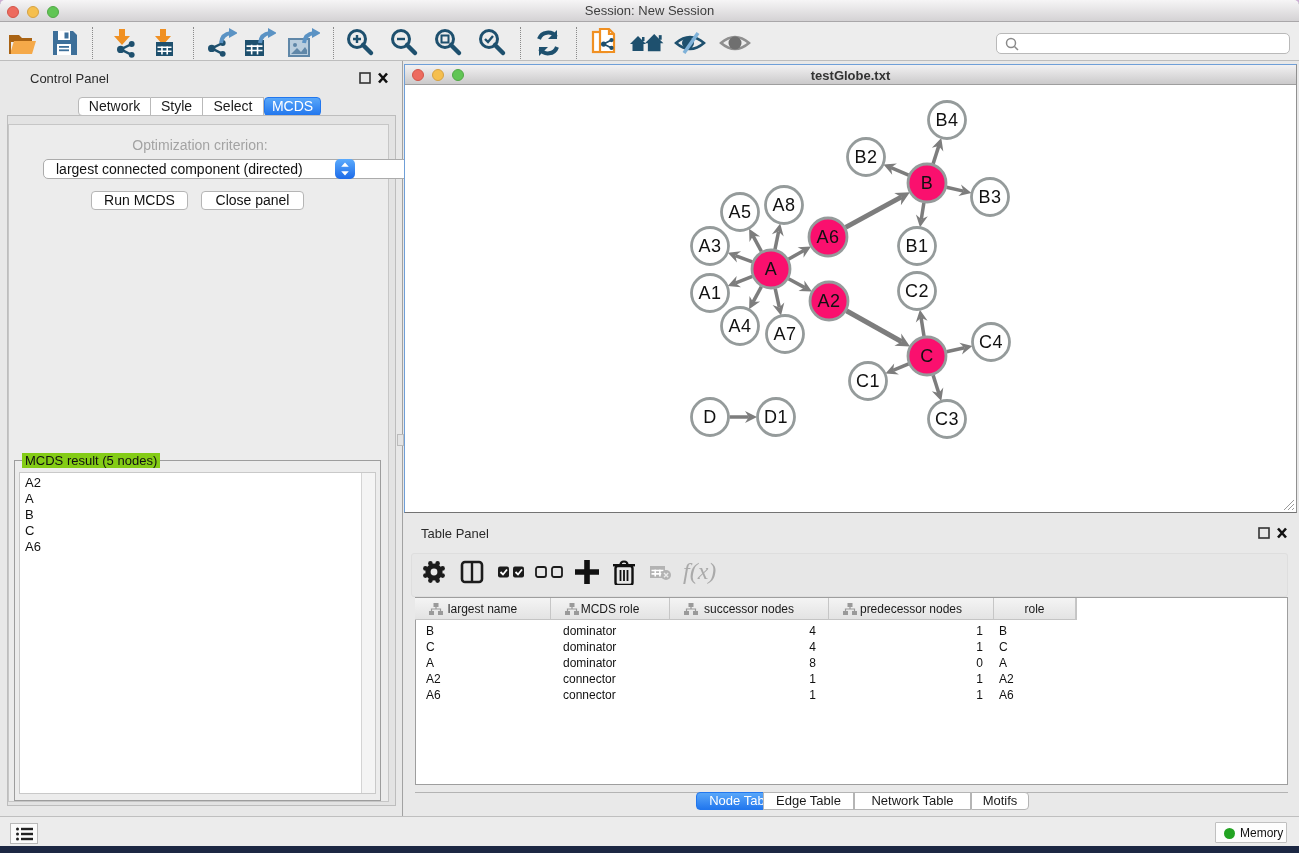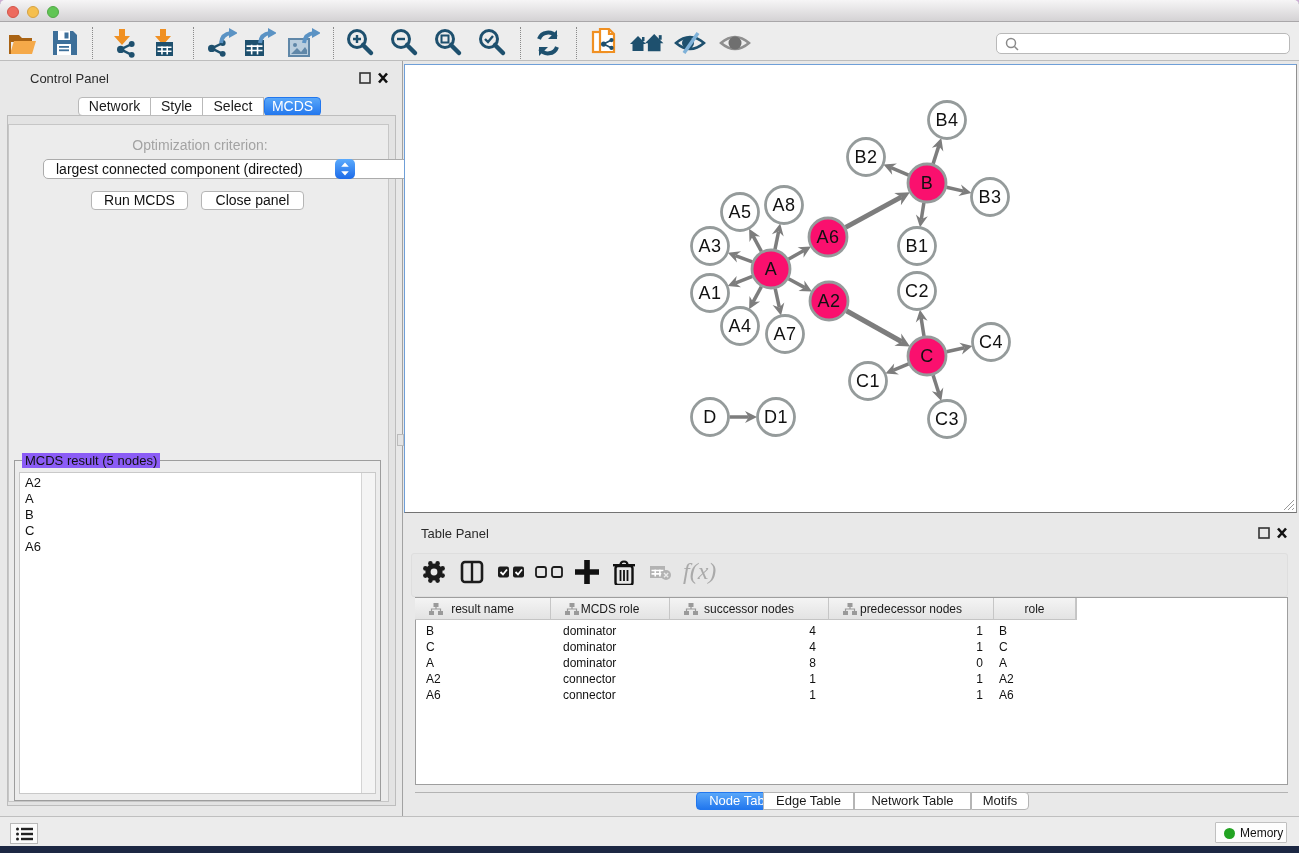--- a/index.html
+++ b/index.html
@@ -25,21 +25,21 @@
 #inpan { position:absolute; left:8px; top:124px; width:381px; height:678px; background:#ececec;
   border:1px solid #c6c6c6; }
 #dropdown { position:absolute; left:43px; top:159px; width:372px; height:20px; background:#fff;
   border:1px solid #ababab; border-radius:5px; font-size:14px; color:#111; line-height:18px; padding-left:12px; }
 #stepper { position:absolute; left:335px; top:159px; width:20px; height:20px;
   background:linear-gradient(#5babfd,#1c6ae8); border-radius:5px; }
 .btn { position:absolute; top:191px; height:19px; background:#fff; border:1px solid #b5b5b5;
   border-radius:4px; font-size:14px; color:#111; text-align:center; line-height:17px; }
 #fieldset { position:absolute; left:14px; top:460px; width:367px; height:341px;
   border:1px solid #9d9d9d; }
-#legend { position:absolute; left:7px; top:-8px; background:#8b5cf6; padding:0 3px; font-size:13px; color:#111; }
+#legend { position:absolute; left:7px; top:-8px; background:#84cc16; padding:0 3px; font-size:13px; color:#111; }
 #mlist { position:absolute; left:4px; top:11px; width:357px; height:322px; background:#fff;
   border:1px solid #c9c9c9; font-size:13px; color:#111; }
 #mscroll { position:absolute; right:0; top:0; width:14px; height:100%; background:#f4f4f4;
   border-left:1px solid #d4d4d4; }
 #mscroll::after { display:none;  content:""; position:absolute; left:2px; top:2px; width:9px; height:97%;
   background:#fdfdfd; border:1px solid #cfcfcf; border-radius:5px; }
 #netwin { position:absolute; left:404px; top:64px; width:893px; height:449px;
   border-left:1px solid #6f9fd8; border-top:1px solid #6f9fd8; border-right:1px solid #909090; border-bottom:1px solid #737373; background:#fff; }
 #nettitle { position:absolute; left:0; top:0; width:100%; height:20px;
   background:linear-gradient(#f2f1f2,#cbcacb); border-bottom:1px solid #9e9e9e; }
@@ -63,20 +63,21 @@
 .btab { position:absolute; top:792px; height:18px; background:#fff; border:1px solid #b5b5b5;
   font-size:13px; color:#1a1a1a; text-align:center; line-height:16px; }
 .btab.tabsel{background:linear-gradient(#59a7f9,#2277ee) !important;color:#fff !important;border:1px solid #2277ee !important;border-radius:4px;margin-left:25px;}
 </style></head><body>
 <div style="position:absolute;left:0;top:0;width:1299px;height:3px;background:#cbaed3"></div>
 <div id="app">
   <div id="titlebar">
     <div class="tl" style="left:7px;background:#ed6b5f;border:0.5px solid #d35549"></div>
     <div class="tl" style="left:27px;background:#f5bf4f;border:0.5px solid #d6a243"></div>
     <div class="tl" style="left:47px;background:#61c555;border:0.5px solid #52a847"></div>
+    <div id="title">Session: New Session</div>
   </div>
   <div id="toolbar"></div>
 </div>
 <div id="tbicons">
     <svg style="position:absolute;left:7px;top:29px" width="32" height="28" viewBox="0 0 32 28">
       <path d="M3 6 h9 l3 3 h10 v4 H3 z" fill="#a96314"></path>
       <path d="M3 25 L7 12 h22 L25 25 z" fill="#f5a949"></path>
       <path d="M3 6 v19" stroke="#a96314" stroke-width="2"></path>
     </svg>
     <svg style="position:absolute;left:51px;top:29px" width="28" height="28" viewBox="0 0 28 28">
@@ -229,20 +230,26 @@
 <div class="btn" style="left:91px;width:97px">Run MCDS</div>
 <div class="btn" style="left:201px;width:103px">Close panel</div>
 <div id="fieldset">
   <div id="legend">MCDS result (5 nodes)</div>
   <div id="mlist">
       <div style="padding:2px 0 0 5px;line-height:16px">A2<br>A<br>B<br>C<br>A6</div>
     <div id="mscroll"></div>
     </div>
 </div>
 <div id="netwin">
+  <div id="nettitle">
+    <div class="tl" style="left:7px;top:4px;background:#ed6b5f;border:0.5px solid #d35549"></div>
+    <div class="tl" style="left:27px;top:4px;background:#f5bf4f;border:0.5px solid #d6a243"></div>
+    <div class="tl" style="left:47px;top:4px;background:#61c555;border:0.5px solid #52a847"></div>
+    <div style="position:absolute;top:3px;width:100%;text-align:center;font-size:13px;font-weight:bold;color:#333">testGlobe.txt</div>
+  </div>
   <svg style="position:absolute;right:1px;bottom:1px" width="12" height="12" viewBox="0 0 12 12">
     <path d="M11 1 L1 11 M11 5 L5 11 M11 9 L9 11" stroke="#9a9a9a" stroke-width="1"></path>
     </svg>
 </div>
 <svg width="892" height="427" style="position:absolute;left:405px;top:86px" font-family="Liberation Sans, sans-serif">
     <line x1="347.4" y1="190.3" x2="330.3" y2="197.1" stroke="#7d7d7d" stroke-width="3.5"></line>
     <polygon points="322.7,200.0 331.7,190.1 330.3,197.1 336.0,201.2" fill="#7d7d7d"></polygon>
     <line x1="347.3" y1="175.9" x2="330.4" y2="169.6" stroke="#7d7d7d" stroke-width="3.5"></line>
     <polygon points="322.8,166.7 336.1,165.3 330.4,169.6 331.9,176.6" fill="#7d7d7d"></polygon>
     <line x1="356.4" y1="200.6" x2="348.0" y2="216.1" stroke="#7d7d7d" stroke-width="3.5"></line>
@@ -381,21 +388,21 @@
         <path d="M1.5 4.5600000000000005 H13.5 M1.5 7.92 H13.5 M5.25 3.5999999999999996 V10.5 M9.9 3.5999999999999996 V10.5"></path>
       </g>
     </g>
     <circle cx="16" cy="11" r="5" fill="#b3b3b3"></circle>
     <path d="M14 9 l4.2 4.2 M18.2 9 L14 13.2" stroke="#e9e9e9" stroke-width="1.4"></path>
   </svg>
 <div style="position:absolute;left:683px;top:558px;font-family:'Liberation Serif',serif;font-style:italic;font-size:24px;color:#aaa">f(x)</div>
 <div id="dtable">
   <div id="thead"></div>
 </div>
-<div class="hcell" style="left:415px;top:598px;width:136px;position:absolute;background:linear-gradient(#f4f4f4,#e3e3e3);border-bottom:1px solid #c4c4c4">result name</div>
+<div class="hcell" style="left:415px;top:598px;width:136px;position:absolute;background:linear-gradient(#f4f4f4,#e3e3e3);border-bottom:1px solid #c4c4c4">largest name</div>
 <svg style="position:absolute;left:429px;top:603px" width="14" height="13" viewBox="0 0 14 13">
     <g fill="#9a9a9a">
       <rect x="4.5" y="0" width="5" height="4"></rect>
       <rect x="0" y="8" width="5" height="4"></rect>
       <rect x="9" y="8" width="5" height="4"></rect>
       <path d="M7 4 v2 M2.5 8 V6 H11.5 V8" stroke="#9a9a9a" stroke-width="1.2" fill="none"></path>
     </g>
   </svg>
 <div class="hcell" style="left:551px;top:598px;width:119px;position:absolute;background:linear-gradient(#f4f4f4,#e3e3e3);border-bottom:1px solid #c4c4c4">MCDS role</div>
 <svg style="position:absolute;left:565px;top:603px" width="14" height="13" viewBox="0 0 14 13">

